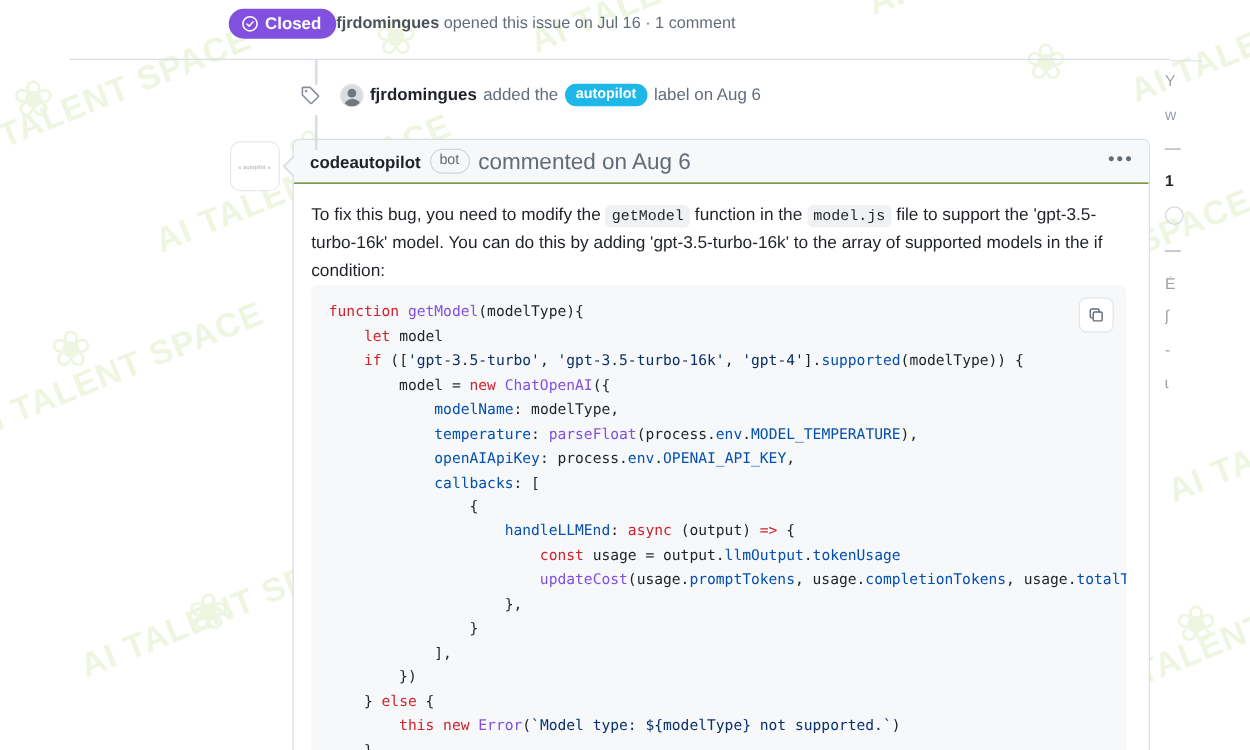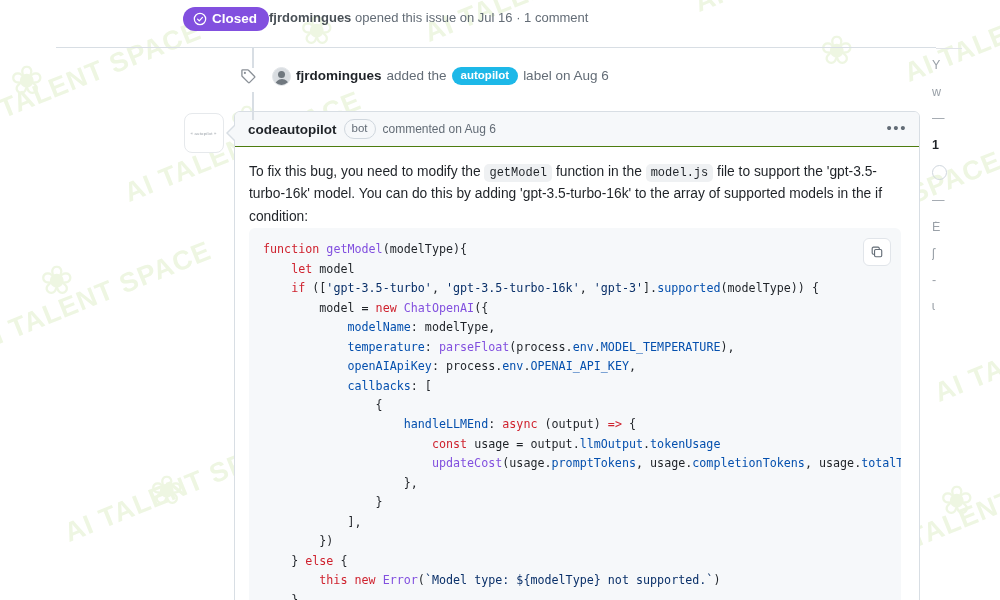--- a/index.html
+++ b/index.html
@@ -253,21 +253,21 @@
   #bot-tag {
     font-size: 11.5px;
     color: #636c76;
     border: 1px solid #d0d7de;
     border-radius: 999px;
     padding: 1px 7px 2px;
     line-height: 1.25;
     background: #f6f8fa;
   }
   #comment-meta {
-    font-size: 12px;
+    font-size: 18px;
     color: #636c76;
   }
   #comment-menu {
     margin-left: auto;
     color: #636c76;
     font-size: 15px;
     letter-spacing: 1.6px;
     line-height: 1;
     padding-bottom: 4px;
     cursor: pointer;
@@ -457,21 +457,21 @@
 
         <div class="codeblock">
           <div class="copy-btn">
             <svg width="14" height="14" viewBox="0 0 16 16" fill="none">
               <rect x="5.2" y="5.2" width="8.2" height="8.2" rx="1.4" stroke="#636c76" stroke-width="1.3"></rect>
               <path d="M10.6 5.0V3.9c0-.77-.62-1.4-1.4-1.4H3.9c-.77 0-1.4.63-1.4 1.4v5.3c0 .78.63 1.4 1.4 1.4H5.0" stroke="#636c76" stroke-width="1.3" stroke-linecap="round"></path>
             </svg>
           </div>
           <pre><code id="code-target"><span class="k">function </span><span class="fn">getModel</span><span class="p">(modelType){
     </span><span class="k">let </span><span class="p">model
-    </span><span class="k">if </span><span class="p">([</span><span class="s">'gpt-3.5-turbo'</span><span class="p">, </span><span class="s">'gpt-3.5-turbo-16k'</span><span class="p">, </span><span class="s">'gpt-3'</span><span class="p">].</span><span class="pr">supported</span><span class="p">(modelType)) {
+    </span><span class="k">if </span><span class="p">([</span><span class="s">'gpt-3.5-turbo'</span><span class="p">, </span><span class="s">'gpt-3.5-turbo-16k'</span><span class="p">, </span><span class="s">'gpt-4'</span><span class="p">].</span><span class="pr">supported</span><span class="p">(modelType)) {
         model = </span><span class="k">new </span><span class="fn">ChatOpenAI</span><span class="p">({
             </span><span class="pr">modelName</span><span class="p">: modelType,
             </span><span class="pr">temperature</span><span class="p">: </span><span class="fn">parseFloat</span><span class="p">(process.</span><span class="pr">env</span><span class="p">.</span><span class="cn">MODEL_TEMPERATURE</span><span class="p">),
             </span><span class="pr">openAIApiKey</span><span class="p">: process.</span><span class="pr">env</span><span class="p">.</span><span class="cn">OPENAI_API_KEY</span><span class="p">,
             </span><span class="pr">callbacks</span><span class="p">: [
                 {
                     </span><span class="pr">handleLLMEnd</span><span class="p">: </span><span class="k">async </span><span class="p">(output) </span><span class="k">=&gt;</span><span class="p"> {
                         </span><span class="k">const </span><span class="p">usage = output.</span><span class="pr">llmOutput</span><span class="p">.</span><span class="pr">tokenUsage</span><span class="p">
                         </span><span class="fn">updateCost</span><span class="p">(usage.</span><span class="pr">promptTokens</span><span class="p">, usage.</span><span class="pr">completionTokens</span><span class="p">, usage.</span><span class="pr">totalTokens</span><span class="p">)
                     },

